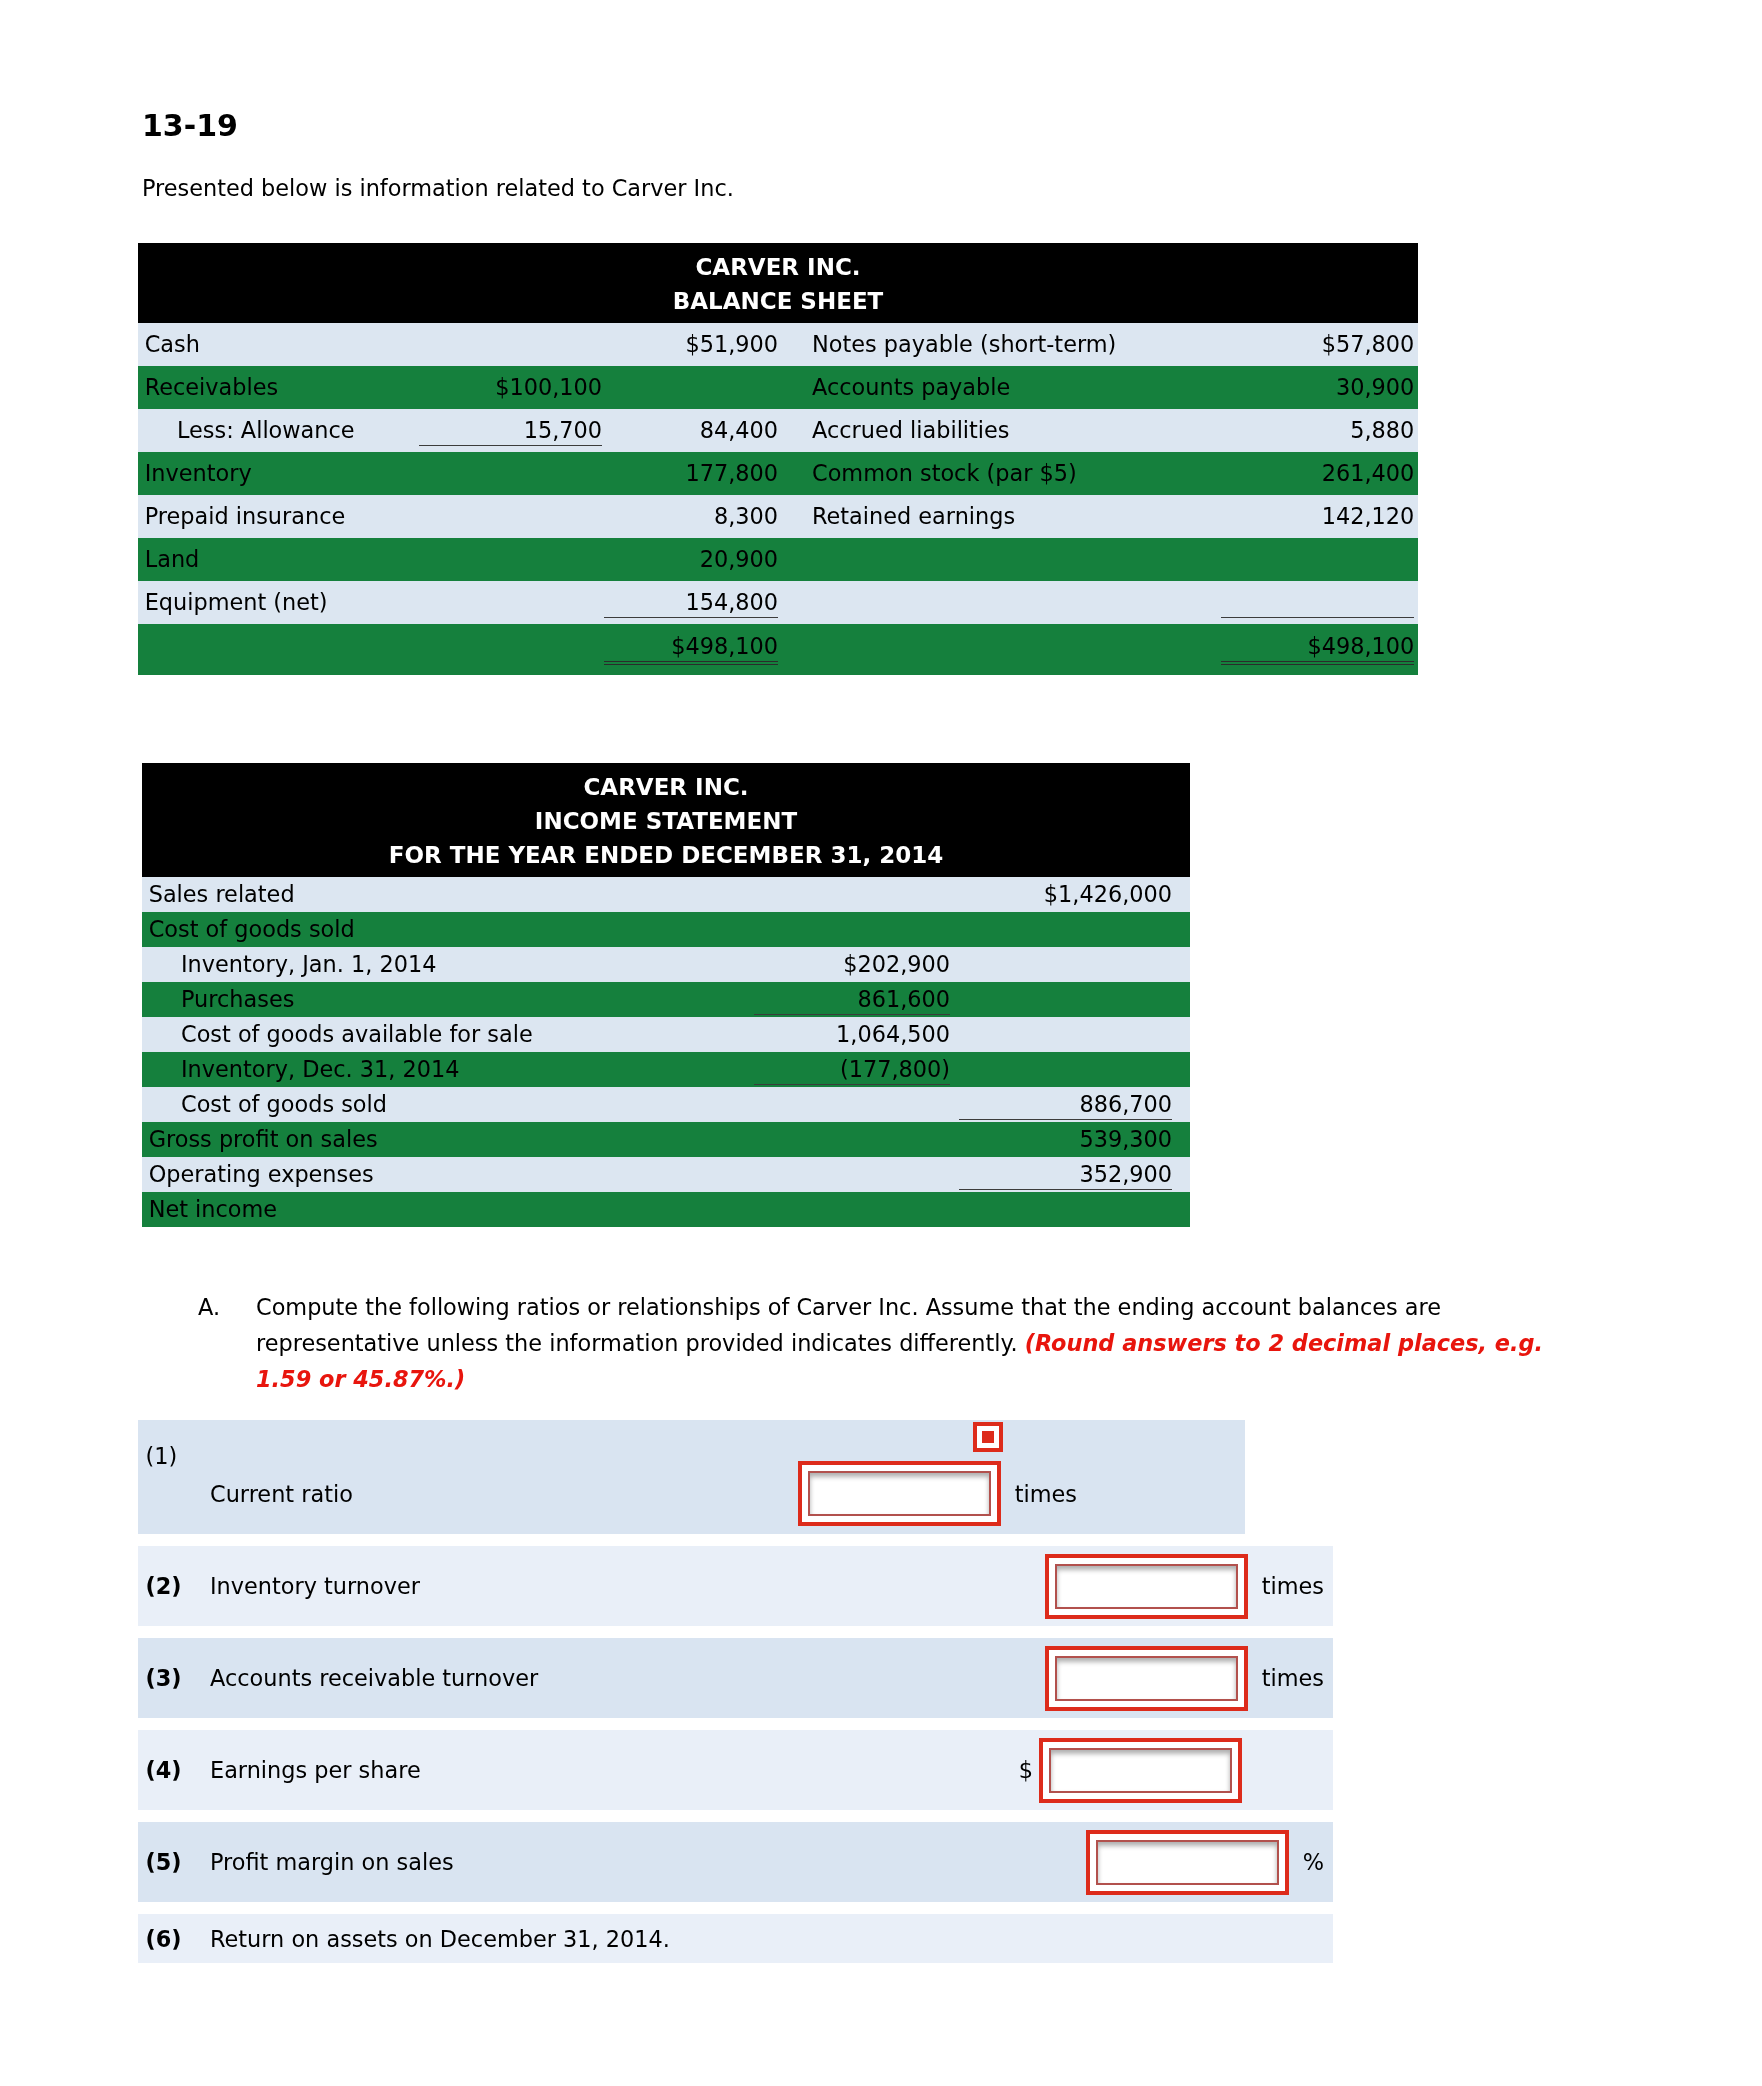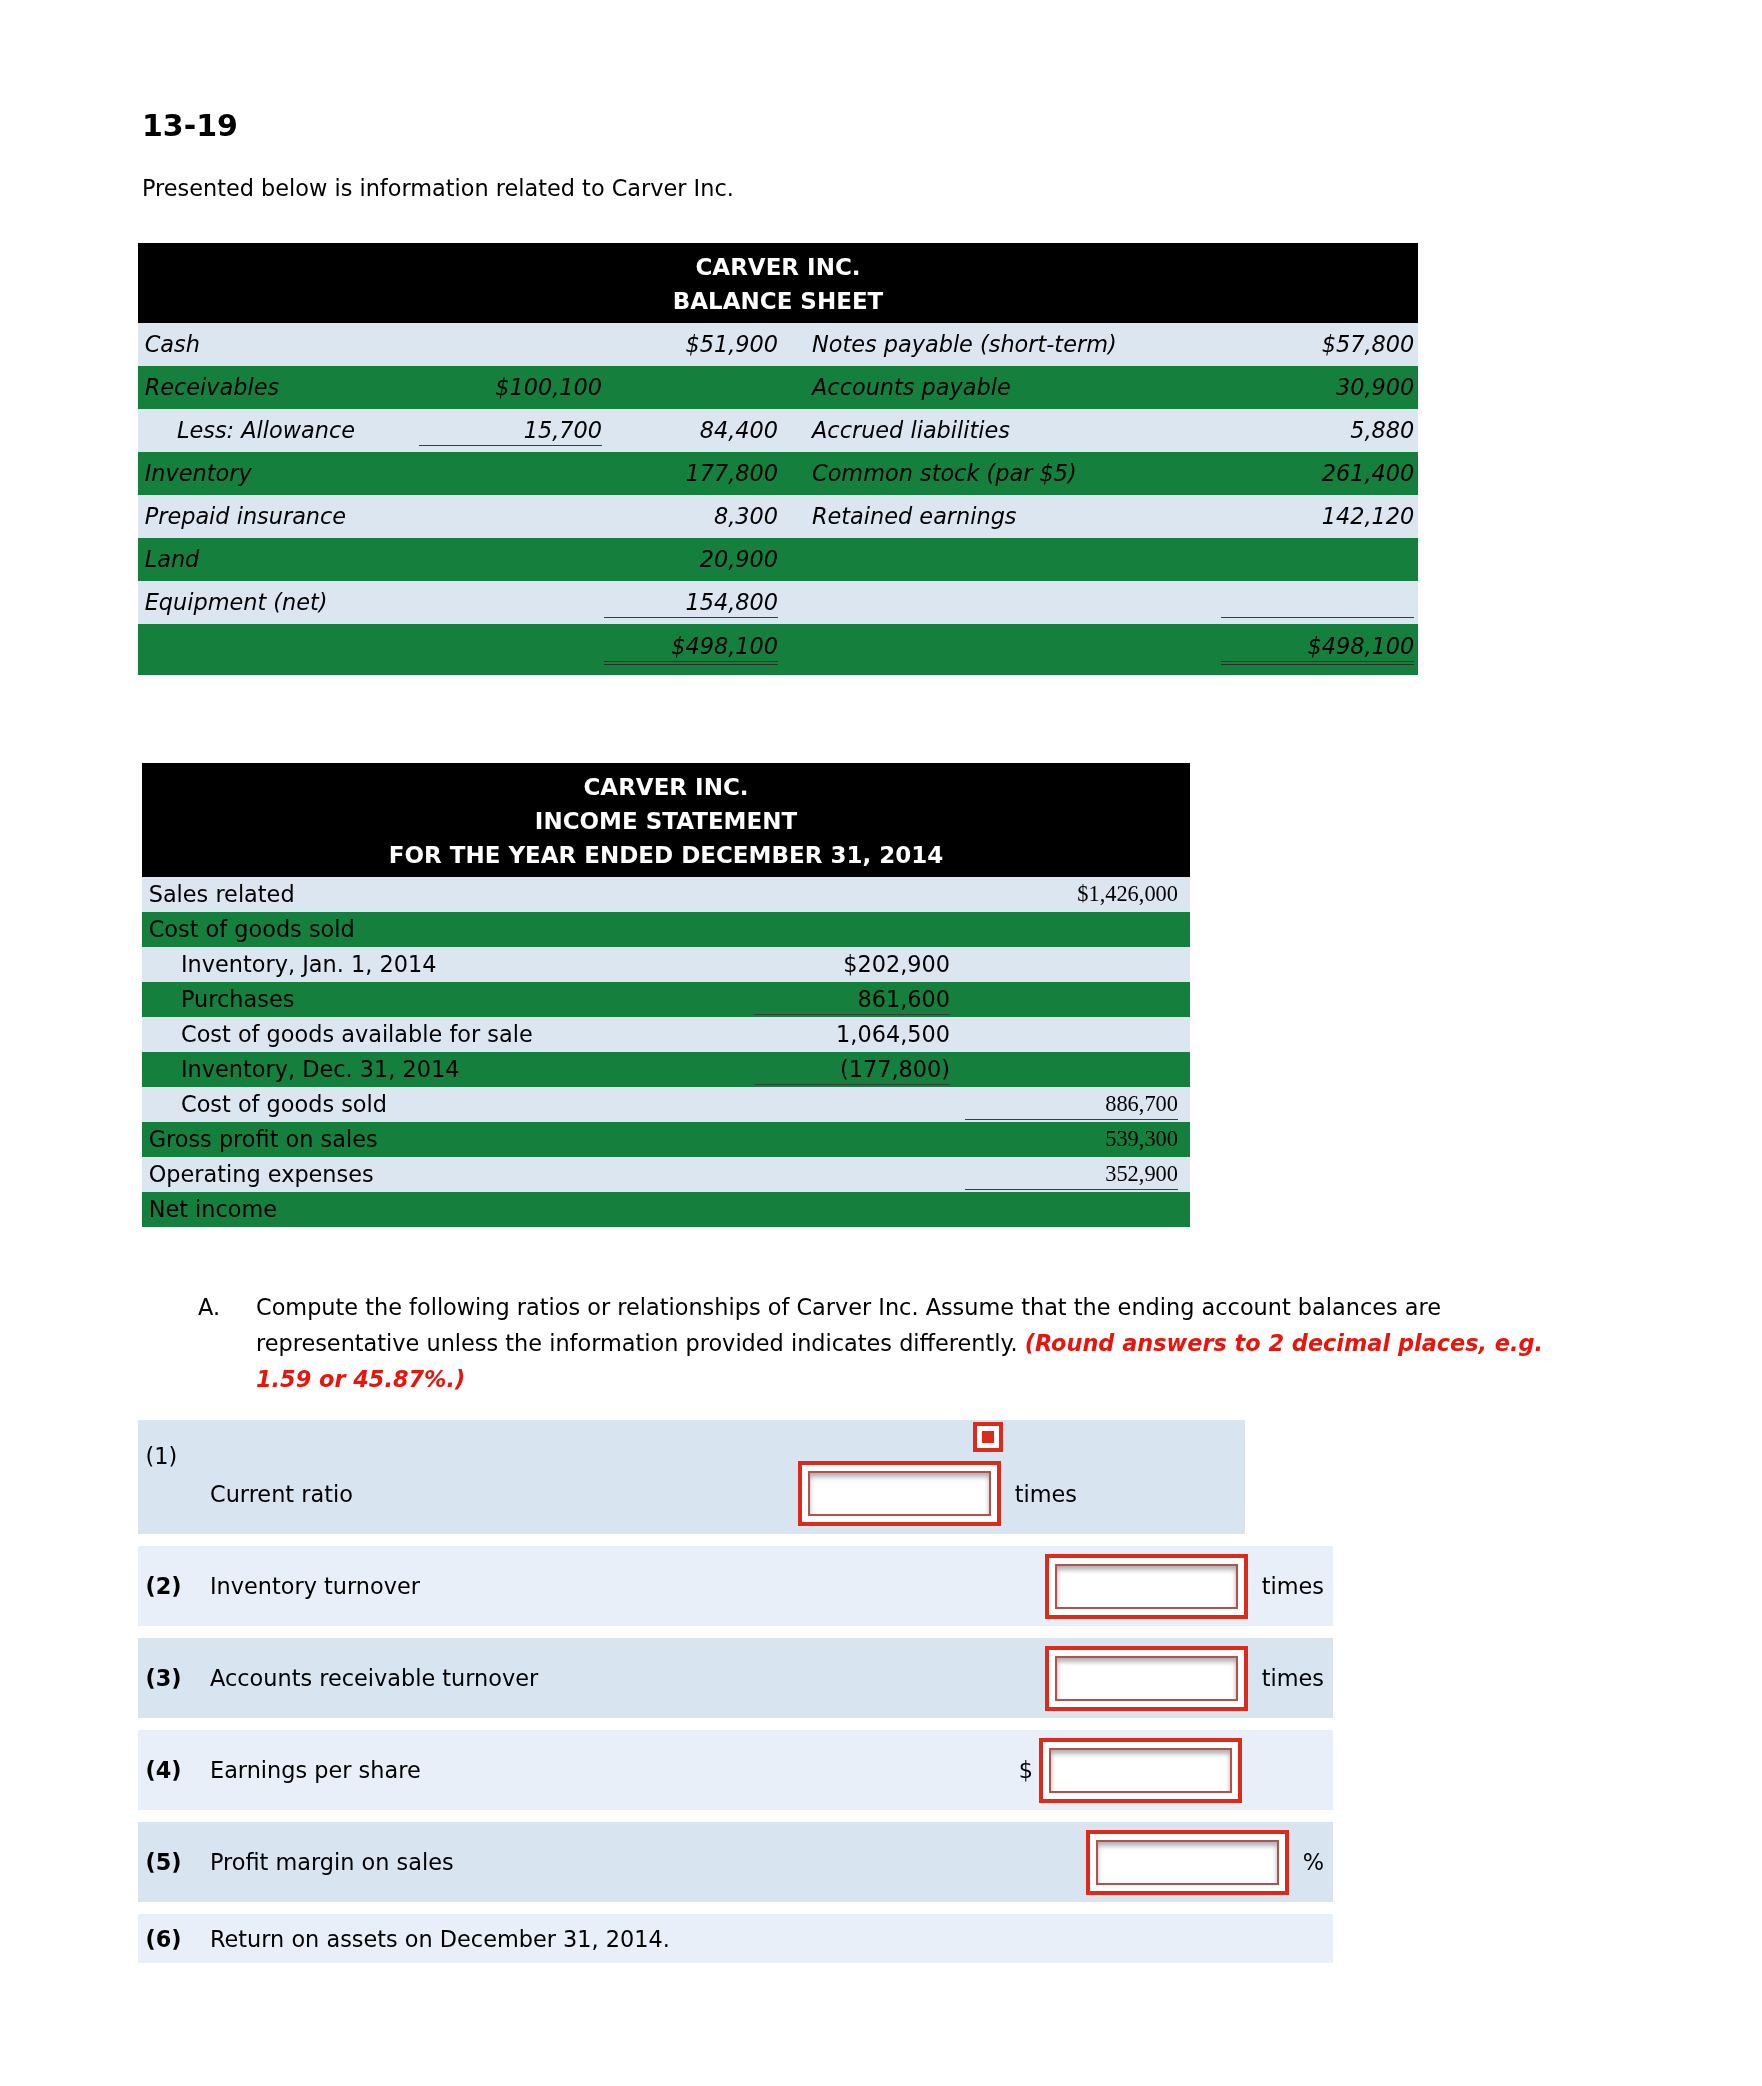--- a/index.html
+++ b/index.html
@@ -16,31 +16,31 @@
 
   
   .tbl { position:absolute; }
   .bs { left:138px; top:243px; width:1280px; }
   .is { left:142px; top:763px; width:1048px; }
   .thead {
     background:#000000; color:#fff; font-weight:bold; font-size:23px;
     line-height:34px; text-align:center; padding:6.7px 0 5.2px;
   }
   .row { display:grid; align-items:center; }
-  .bs .row { grid-template-columns:273px 191px 176px 404px 236px; min-height:43px;font-style:italic; }
+  .bs .row { grid-template-columns:273px 191px 176px 404px 236px; min-height:43px; }
   .is .row { grid-template-columns:610px 198px 239px; min-height:35px; }
   .row.b { background:#dce6f1; }
   .row.w { background:#15803d; }
   .row.tot { min-height:51px; padding-bottom:3px; }
   .lab { padding-left:6.7px; white-space:nowrap; }
   .lab.ind { padding-left:39px; }
   .rlab { padding-left:34px; white-space:nowrap; }
   .numc { text-align:right; white-space:nowrap; }
   .pr5 { padding-right:3.7px; }
-  .pr7 { padding-right:11px;font-family:Liberation Serif, serif; }
+  .pr7 { padding-right:17px; }
   .amt { display:inline-block; text-align:right; line-height:30px; }
   .w245 { min-width:183px; }
   .w235 { min-width:174px; }
   .w260 { min-width:193px; }
   .wi { min-width:196px; }
   .wo { min-width:213px; }
   .ul { border-bottom:1.5px solid #3c3c3c; }
   .dbl { border-bottom:4.5px double #2b2b2b; }
 
   

